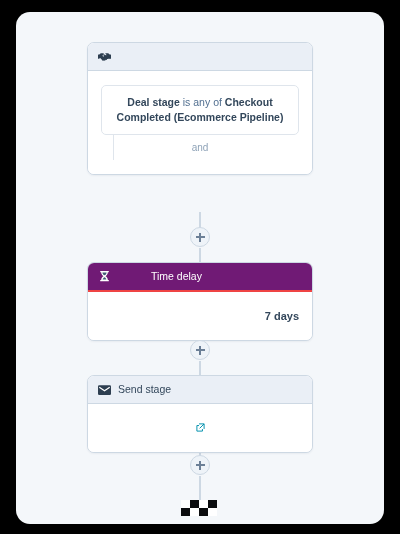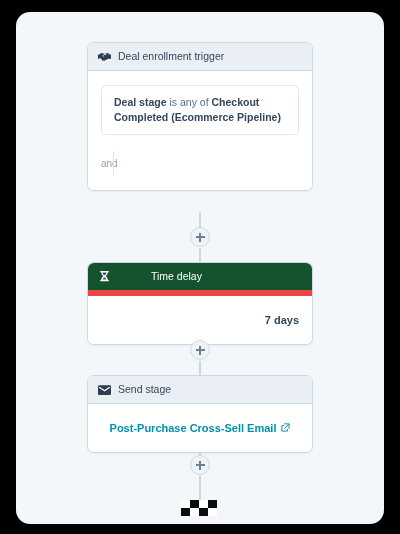--- a/index.html
+++ b/index.html
@@ -91,23 +91,23 @@
     line-height: 13px;
   }
 
   .card-header.light {
     background: #eaeff6;
     color: #33475b;
     border-bottom: 1px solid #cdd8e3;
   }
 
   .card-header.dark {
-    background: #14532d;
+    background: #701a75;
     color: #ffffff;
-    border-bottom: 6px solid #ef4444;
+    border-bottom: 2px solid #ef4444;
     gap: 40px;
   }
 
   .hdr-icon {
     display: flex;
     align-items: center;
     justify-content: center;
     width: 13px;
     height: 13px;
     flex: 0 0 13px;
@@ -117,34 +117,34 @@
   .card-body {
     padding: 14px 13px;
     background: #ffffff;
   }
 
   
   .cond {
     border: 1px solid #dfe5ec;
     border-radius: 5px;
     padding: 9px 12px;
-    text-align: left;
+    text-align: center;
     font-size: 10.5px;
     line-height: 15px;
     color: #516f90;
     background: #ffffff;
   }
   .cond b { color: #33475b; font-weight: 700; }
 
   .and-sep {
     position: relative;
+    text-align: center;
     font-size: 10px;
     color: #8fa3b8;
     padding: 7px 0;
-    margin-top: 16px;
   }
   .and-sep .tick {
     position: absolute;
     left: 12px;
     top: 0;
     bottom: 0;
     width: 1px;
     background: #dfe5ec;
   }
 
@@ -203,21 +203,20 @@
       <div class="card" style="top:30px;">
         <div class="card-header light">
           <span class="hdr-icon">
             <svg width="13" height="13" viewBox="0 0 16 16" aria-hidden="true">
               <path fill="#2d3e50" d="M1 6.2l2.4-2.1h3.1l1 .8-1.5 1.3c-.5.4-.5 1.1-.1 1.5.4.4 1 .4 1.4.1l1.5-1.2 3.6 3c.4.3.4.9.1 1.2l-.2.2c-.3.3-.8.3-1.1 0l-.5-.4.2.3c.3.3.2.8-.1 1.1l-.2.2c-.3.3-.8.3-1.1 0l-.4-.4c.2.3.1.7-.1 1l-.2.1c-.3.3-.8.2-1.1-.1l-.5-.5c.1.3 0 .6-.2.8l-.2.1c-.3.3-.8.2-1.1-.1L3.2 10H1V6.2z"></path>
               <path fill="#2d3e50" d="M15 6.2l-2.4-2.1H9.5l-.6.5 1.2 1c.3.2.3.6.1.9-.2.2-.6.3-.9.1L7.3 5.1 6.1 6.1 8.7 8l3.4 2.9H15V6.2z"></path>
               <rect fill="#2d3e50" x="0" y="5.6" width="1.6" height="5.2" rx=".3"></rect>
               <rect fill="#2d3e50" x="14.4" y="5.6" width="1.6" height="5.2" rx=".3"></rect>
             </svg>
           </span>
-          <span>Deal enrollment trigger</span>
         </div>
         <div class="card-body">
           <div class="cond">
             <b>Deal stage</b>
             <span>is any of</span>
             <b>Checkout Completed (Ecommerce Pipeline)</b>
           </div>
           <div class="and-sep">
             <span class="tick"></span>
             <span>and</span>
@@ -250,21 +249,20 @@
           <span class="hdr-icon">
             <svg width="13" height="10" viewBox="0 0 16 12" aria-hidden="true">
               <rect x="0" y="0" width="16" height="12" rx="1.5" fill="#2d3e50"></rect>
               <path d="M1.6 2.6L8 6.9l6.4-4.3" fill="none" stroke="#ffffff" stroke-width="1.5"></path>
             </svg>
           </span>
           <span>Send stage</span>
         </div>
         <div class="card-body">
           <a class="email-link" href="#">
-            <span>Post-Purchase Cross-Sell Email</span>
             <span class="ext-icon">
               <svg width="9" height="9" viewBox="0 0 12 12" aria-hidden="true">
                 <path d="M4.6 1.2h6.2v6.2" fill="none" stroke="#0091ae" stroke-width="1.3" stroke-linecap="round" stroke-linejoin="round"></path>
                 <path d="M10.4 1.6L5.2 6.8" fill="none" stroke="#0091ae" stroke-width="1.3" stroke-linecap="round"></path>
                 <path d="M8.6 8.6v2.2H1.2V3.4h2.3" fill="none" stroke="#0091ae" stroke-width="1.3" stroke-linecap="round" stroke-linejoin="round"></path>
               </svg>
             </span>
           </a>
         </div>
       </div>

